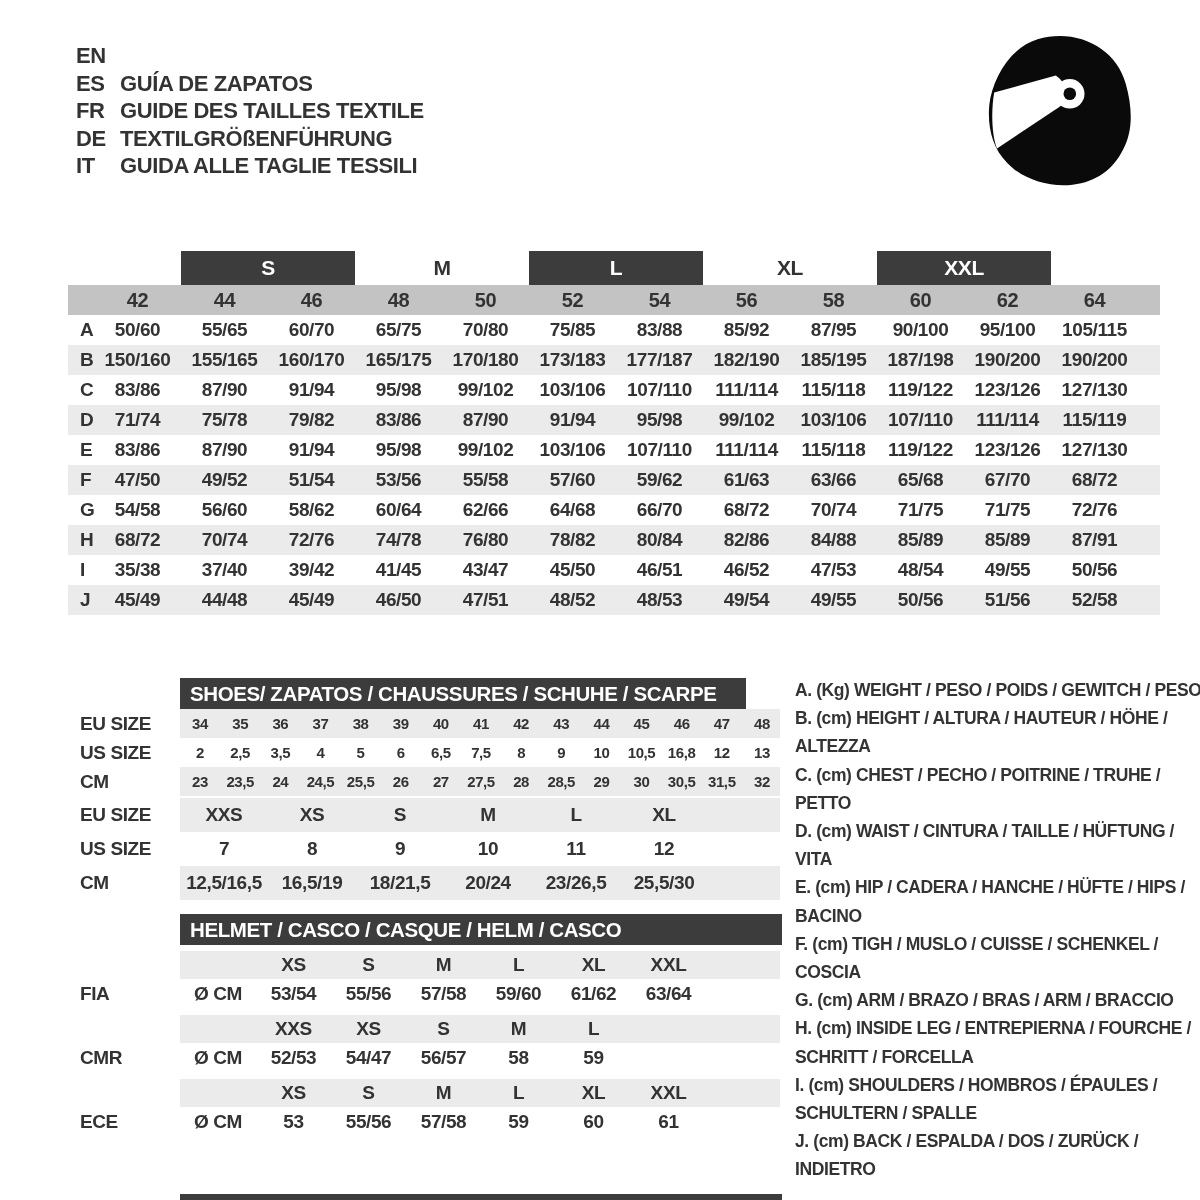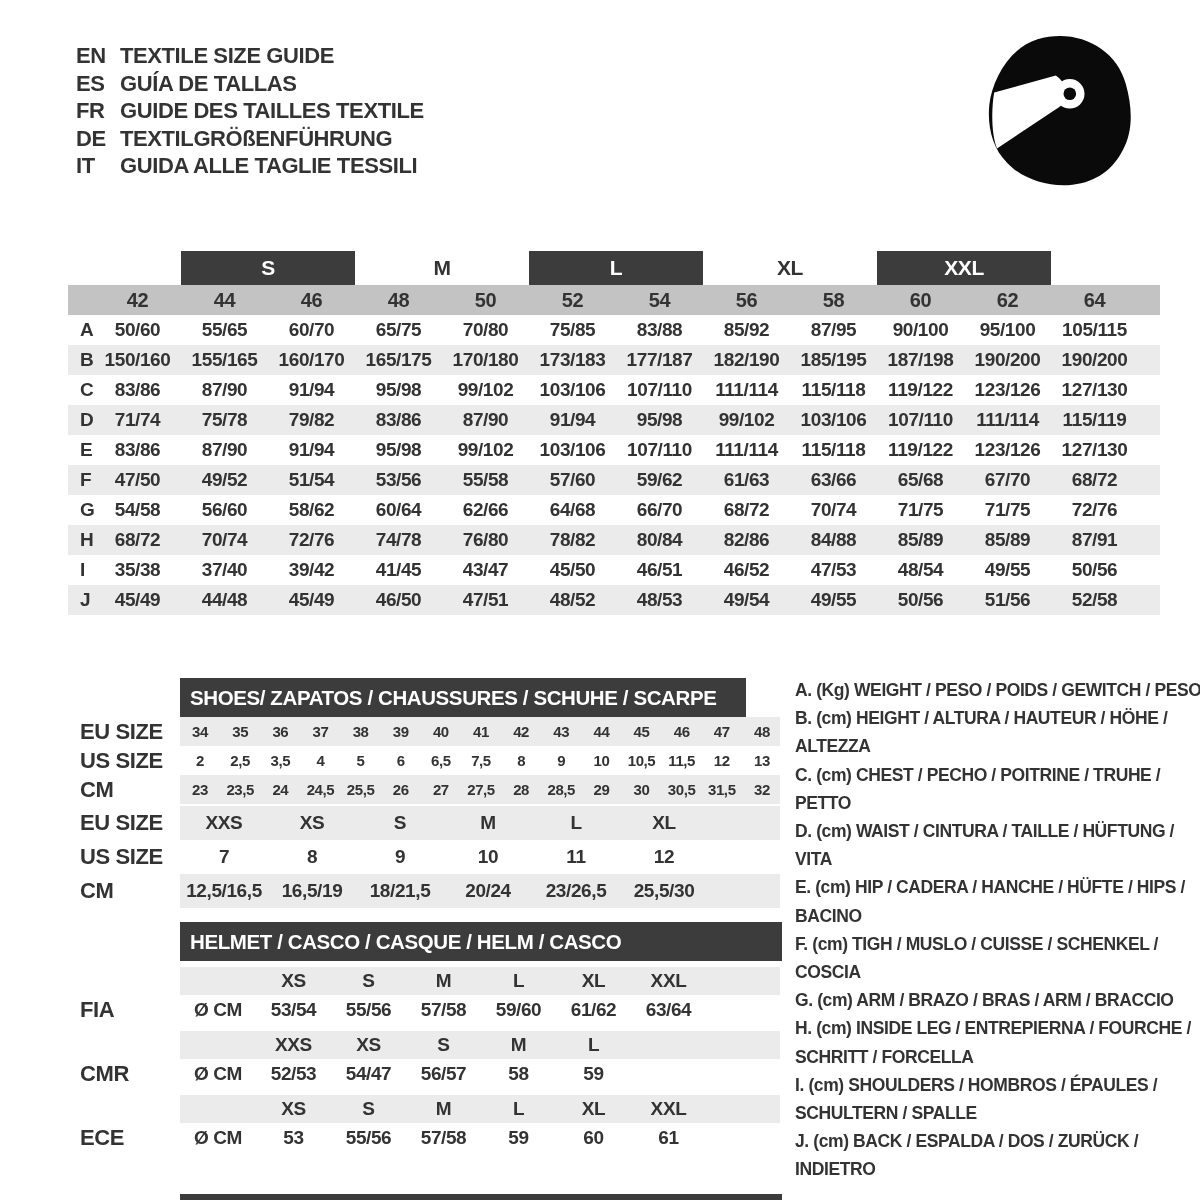--- a/index.html
+++ b/index.html
@@ -23,28 +23,28 @@
   .size-bar.dark{background:#3c3c3c;color:#fff;}
   .num-row{background:#c3c3c3;height:30px;}
   .num-row .cell{font-size:20px;}
   .data-row{height:30px;}
   .data-row.shaded{background:#ebebeb;}
   .cell{display:flex;align-items:center;justify-content:center;font-size:19px;white-space:nowrap;}
   .letter-cell{justify-content:flex-start;padding-left:12px;font-size:19px;}
 
   
   .sub-tables{position:absolute;left:68px;top:678px;width:714px;}
-  .section-bar{height:39px;margin-left:112px;background:#3c3c3c;color:#fff;
+  .section-bar{height:31px;margin-left:112px;background:#3c3c3c;color:#fff;
                display:flex;align-items:center;padding-left:10px;font-size:20.5px;white-space:nowrap;}
   .section-bar.w-shoes{width:556px;}
   .section-bar.w-full{width:592px;}
   .sub-row{display:grid;position:relative;}
   .sub-row .band{position:absolute;left:112px;right:2px;top:0;bottom:0;background:#ebebeb;}
   .sub-row .cell,.sub-row .rowlabel{position:relative;z-index:1;}
-  .rowlabel{display:flex;align-items:center;padding-left:12px;font-size:22px;white-space:nowrap;}
+  .rowlabel{display:flex;align-items:center;padding-left:12px;font-size:19px;white-space:nowrap;}
   .shoes-row{grid-template-columns:112px repeat(15,1fr);height:29px;}
   .shoes-row .cell{font-size:15px;}
   .gloves-row{grid-template-columns:112px repeat(6,88px) 1fr;height:34px;}
   .helmet-sizes-row{grid-template-columns:112px 76px repeat(6,75px) 1fr;height:28px;margin-top:6px;}
   .helmet-val-row{grid-template-columns:112px 76px repeat(6,75px) 1fr;height:30px;text-align:center;}
   .gap{height:2px;}
   .section-gap{height:14px;}
 
   
   .legend{position:absolute;left:795px;top:676px;width:410px;}
@@ -54,25 +54,24 @@
   .bottom-cut-bar{position:absolute;left:180px;top:1194px;width:602px;height:6px;background:#3c3c3c;}
 </style>
 </head>
 <body>
 
 <div class="page">
 
   <div class="header-block">
       <div class="lang-row">
         <div class="lang-code">EN</div>
-        <div class="lang-title">TEXTILE SIZE GUIDE</div>
       </div>
       <div class="lang-row">
         <div class="lang-code">ES</div>
-        <div class="lang-title">GUÍA DE TALLAS</div>
+        <div class="lang-title">GUÍA DE ZAPATOS</div>
       </div>
       <div class="lang-row">
         <div class="lang-code">FR</div>
         <div class="lang-title">GUIDE DES TAILLES TEXTILE</div>
       </div>
       <div class="lang-row">
         <div class="lang-code">DE</div>
         <div class="lang-title">TEXTILGRÖßENFÜHRUNG</div>
       </div>
       <div class="lang-row">
@@ -307,21 +306,21 @@
           <div class="cell">3,5</div>
           <div class="cell">4</div>
           <div class="cell">5</div>
           <div class="cell">6</div>
           <div class="cell">6,5</div>
           <div class="cell">7,5</div>
           <div class="cell">8</div>
           <div class="cell">9</div>
           <div class="cell">10</div>
           <div class="cell">10,5</div>
-          <div class="cell">11,5</div>
+          <div class="cell">16,8</div>
           <div class="cell">12</div>
           <div class="cell">13</div>
         </div>
         <div class="sub-row shoes-row">
           <div class="band"></div>
           <div class="rowlabel">CM</div>
           <div class="cell">23</div>
           <div class="cell">23,5</div>
           <div class="cell">24</div>
           <div class="cell">24,5</div>

